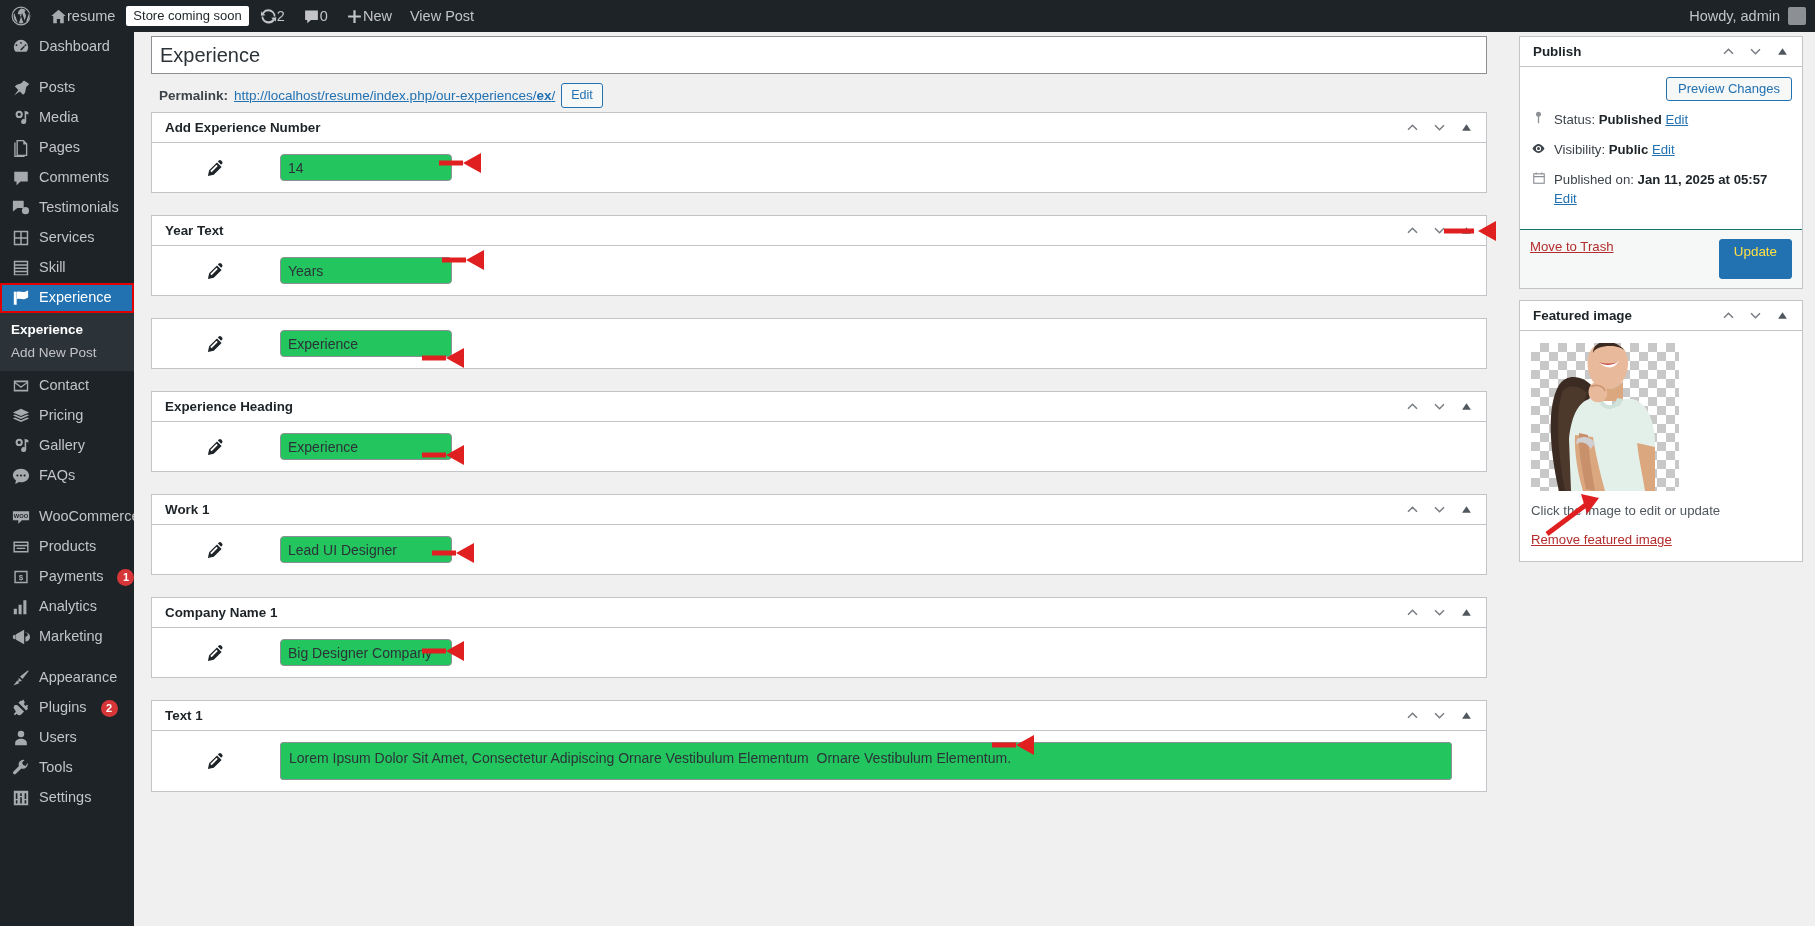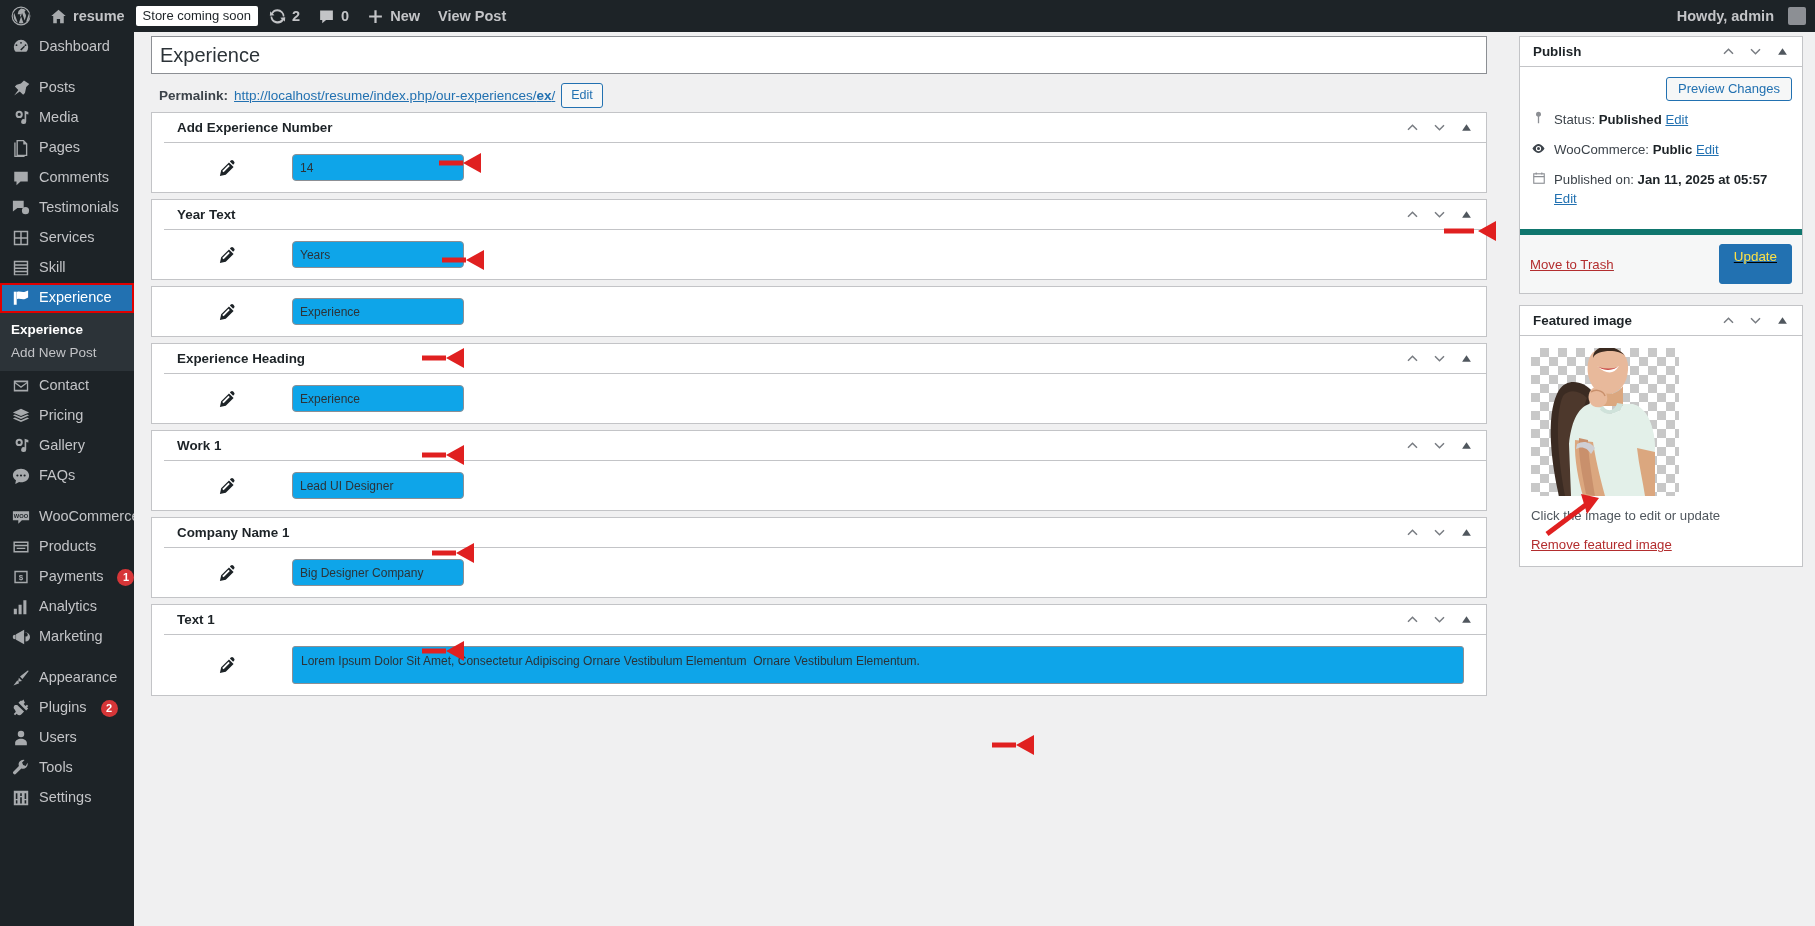--- a/index.html
+++ b/index.html
@@ -16,25 +16,24 @@
   #adminbar {
     position: absolute; top: 0; left: 0;
     width: 1815px; height: 32px;
     background: #1d2327;
     color: #c3c4c7;
     font-size: 14.5px;
     display: flex; align-items: center;
     z-index: 60;
   }
   .ab-item {
-    display: flex; align-items: center; gap: 6px;
+    display: flex; align-items: center; 
     height: 32px; padding: 0 9px;
     color: #c3c4c7; text-decoration: none;
     white-space: nowrap;
-    font-weight: bold;
   }
   .ab-logo { padding: 0 10px 0 11px; }
   .ab-badge {
     background: #fff; color: #1d2327;
     font-size: 13px; padding: 2px 7px 3px;
     border-radius: 2px; line-height: 1.2;
     margin: 0 2px;
   }
   .ab-right { margin-left: auto; display: flex; align-items: center; }
   .ab-avatar {
@@ -128,23 +127,22 @@
     color: #2271b1; font-size: 12.5px;
     padding: 1px 9px 2px; border-radius: 3px;
     cursor: pointer; line-height: 1.6;
     font-family: "Liberation Sans", sans-serif;
   }
 
   
   .postbox {
     background: #fff;
     border: 1px solid #c3c4c7;
-    margin-bottom: 6px;
+    margin-bottom: 22px;
     position: relative;
-    padding-left: 12px;
   }
   .postbox-header {
     display: flex; align-items: center;
     height: 30px;
     border-bottom: 1px solid #c3c4c7;
     padding: 0 0 0 13px;
   }
   .pb-title {
     font-size: 13.4px; font-weight: bold;
     color: #1d2327; line-height: 1;
@@ -164,22 +162,22 @@
   .pencil-cell {
     width: 128px; flex: 0 0 128px;
     display: flex; align-items: center; justify-content: center;
     color: #1d2327;
   }
   .fld {
     height: 27px; width: 172px;
     border: 1px solid #8c8f94;
     border-radius: 4px;
     padding: 0 7px;
-    font-size: 12px; color: #2c3338;
-    background: #0ea5e9; outline: none;
+    font-size: 14px; color: #2c3338;
+    background: #22c55e; outline: none;
     font-family: "Liberation Sans", sans-serif;
   }
   .fld.wide {
     width: 1172px; height: 38px;
     padding: 6px 8px;
     resize: none; line-height: 1.35;
     border-radius: 3px;
   }
 
   
@@ -201,24 +199,24 @@
   }
   .misc-row {
     display: flex; align-items: flex-start; gap: 7px;
     font-size: 13.2px; color: #3c434a;
     margin-bottom: 10px; line-height: 1.5;
   }
   .misc-row .mr-ico { width: 17px; flex: 0 0 17px; color: #8c8f94; display:flex; align-items:center; justify-content:center; padding-top:1px;}
   .misc-row b { color: #1d2327; }
   .lnk { color: #2271b1; text-decoration: underline; cursor: pointer; }
   .major-actions {
-    border-top: 6px solid #0f766e;
+    border-top: 1px solid #0f766e;
     background: #f6f7f7;
     padding: 9px 10px;
-    display: flex; align-items: center; text-decoration: underline;
+    display: flex; 
   }
   .trash-lnk { color: #b32d2e; text-decoration: underline; font-size: 13.2px; cursor: pointer; }
   .btn-primary {
     margin-left: auto;
     background: #2271b1; border: 1px solid #2271b1;
     color: #fde047; font-size: 13.4px;
     padding: 4px 14px 19px; border-radius: 3px; cursor: pointer;
     font-family: "Liberation Sans", sans-serif;
   }
   .feat-inside { padding: 12px 11px 14px; }
@@ -757,21 +755,21 @@
               <b>Published</b>
               <a class="lnk" href="#">Edit</a></span>
           </div>
           <div class="misc-row">
             <span class="mr-ico">
               <svg width="15" height="15" viewBox="0 0 20 20" fill="#3c434a">
                   <path d="M10 4C5.5 4 2 10 2 10s3.5 6 8 6 8-6 8-6-3.5-6-8-6zm0 9.5A3.5 3.5 0 1 1 13.5 10 3.5 3.5 0 0 1 10 13.5z"></path>
                   <circle cx="10" cy="10" r="2"></circle>
                 </svg>
             </span>
-            <span><span>WooCommerce:</span>
+            <span><span>Visibility:</span>
               <b>Public</b>
               <a class="lnk" href="#">Edit</a></span>
           </div>
           <div class="misc-row">
             <span class="mr-ico">
               <svg width="14" height="14" viewBox="0 0 20 20" fill="none" stroke="#8c8f94" stroke-width="1.6">
                   <rect x="2.5" y="4" width="15" height="13.5"></rect>
                   <path d="M2.5 8h15M6 2v3M14 2v3"></path>
                 </svg>
             </span>

